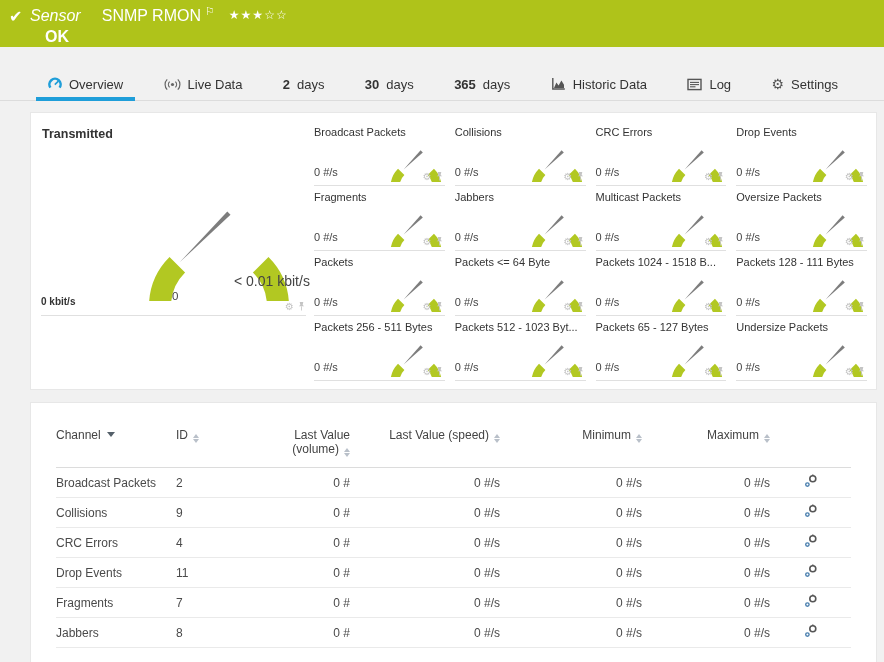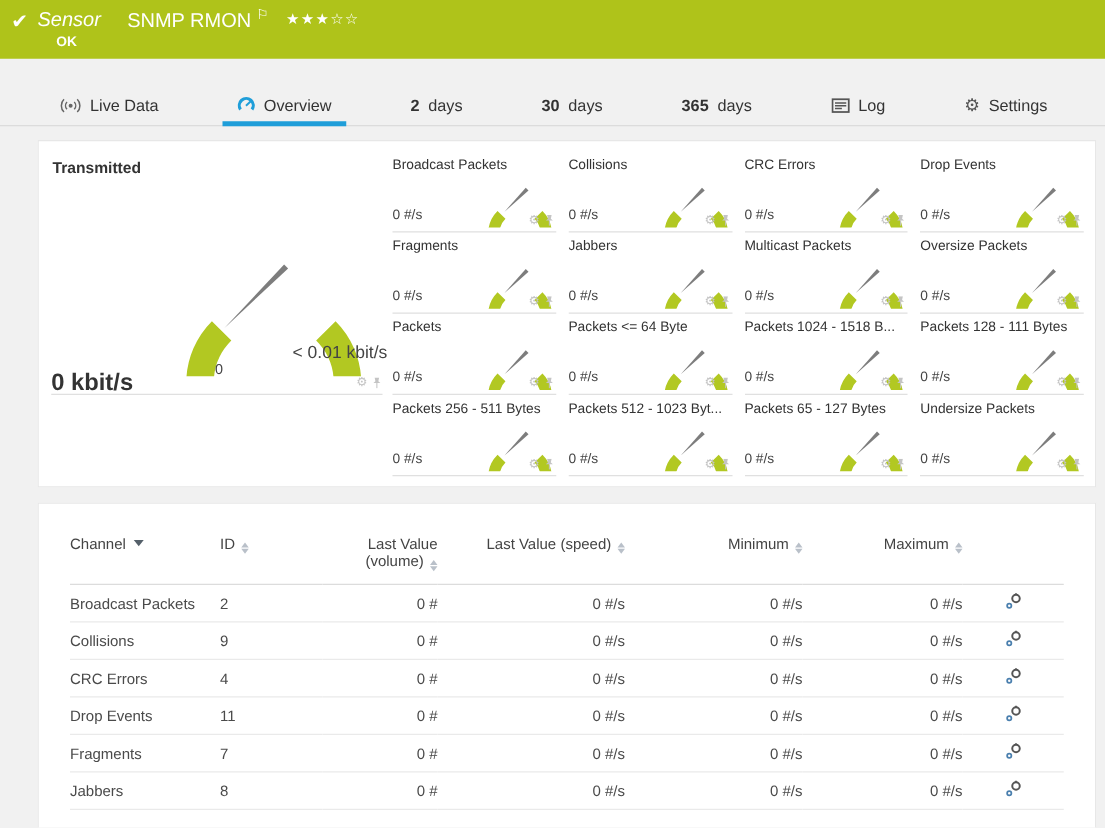--- a/index.html
+++ b/index.html
@@ -7,21 +7,21 @@
     font-family:"Liberation Sans","DejaVu Sans",sans-serif; }
   .page { position:relative; width:884px; height:662px; }
 
   
   .banner { position:relative; height:47px; background:#afc31a; color:#fff; }
   .banner-check { position:absolute; left:9px; top:7px; font-size:16px; font-weight:bold; }
   .banner-line1 { position:absolute; left:30px; top:5px; font-size:16px; white-space:nowrap; }
   .banner-type { font-style:italic; margin-right:21px; }
   .banner-flag { font-size:11px; vertical-align:super; margin-left:4px; }
   .banner-stars { margin-left:14px; font-size:12px; letter-spacing:1px; vertical-align:2px; }
-  .banner-status { position:absolute; left:45px; top:28px; font-size:11px; font-weight:bold; }
+  .banner-status { position:absolute; left:45px; top:28px; font-size:16px; font-weight:bold; }
 
   
   .tabbar { display:flex; justify-content:space-between; align-items:stretch;
     margin-top:21px; height:33px; padding:0 44px 0 46px; border-bottom:1px solid #dcdcdc; }
   .tab { position:relative; display:flex; align-items:center; gap:7px;
     font-size:13px; color:#333; cursor:pointer; padding:0 2px; }
   .tab .num { font-weight:bold; }
   .tab.active::after { content:""; position:absolute; left:-10px; right:-10px; bottom:-1px;
     height:4px; background:#1f9ed9; }
   .tab svg { display:block; }
@@ -31,21 +31,21 @@
   .panel { background:#fff; border:1px solid #e7e7e7; margin-left:30px; width:847px; }
   .panel-gauges { position:relative; margin-top:11px; height:278px; }
   .panel-table  { margin-top:12px; min-height:262px; padding:21px 25px 10px 25px; }
 
   
   .main-gauge { position:absolute; left:0; top:0; width:280px; height:203px; }
   .mg-title { position:absolute; left:11px; top:14px; font-size:12.5px; font-weight:bold; color:#333; }
   .mg-svg { position:absolute; left:113px; top:38px; }
   .mg-min { position:absolute; left:141px; top:177px; font-size:11.5px; color:#444; }
   .mg-max { position:absolute; left:203px; top:160px; font-size:14px; color:#444; }
-  .mg-value { position:absolute; left:10px; top:183px; font-size:19px; font-weight:bold; color:#333; }
+  .mg-value { position:absolute; left:10px; top:183px; font-size:10px; font-weight:bold; color:#333; }
   .mg-divider { position:absolute; left:10px; right:5px; bottom:0; border-bottom:1px solid #e0e0e0; }
   .mg-icons { position:absolute; right:5px; top:189px; display:flex; gap:3px; align-items:center; }
 
   .mini-gear { font-size:10px; color:#c4c4c4; line-height:1; cursor:pointer; }
   .mini-pin  { cursor:pointer; }
 
   
   .tiles { position:absolute; left:283px; right:9px; top:8px;
     display:grid; grid-template-columns:repeat(4,1fr); grid-auto-rows:65px; column-gap:10px; }
   .tile { position:relative; border-bottom:1px solid #e0e0e0; }
@@ -77,45 +77,52 @@
 
   <div class="banner">
     <span class="banner-check">✔</span>
     <div class="banner-line1">
       <span class="banner-type">Sensor</span><span>SNMP RMON</span><span class="banner-flag">⚐</span><span class="banner-stars"><span>★★★</span><span>☆☆</span></span>
     </div>
     <div class="banner-status">OK</div>
   </div>
 
   <div class="tabbar">
-    <div class="tab">
-      <svg width="17" height="13" viewBox="0 0 17 13">
-        <circle cx="8.5" cy="6.5" r="1.6" fill="#666"></circle>
-        <path d="M5.6,3.6 a4.2,4.2 0 0 0 0,5.8 M11.4,3.6 a4.2,4.2 0 0 1 0,5.8 M3.2,1.4 a7.2,7.2 0 0 0 0,10.2 M13.8,1.4 a7.2,7.2 0 0 1 0,10.2" fill="none" stroke="#666" stroke-width="1.2"></path>
-      </svg>
-      <span>Live Data</span>
-    </div>
     <div class="tab active">
       <svg width="14" height="14" viewBox="0 0 14 14">
         <path d="M2.4,10.6 A5.6,5.6 0 1 1 11.6,10.6" fill="none" stroke="#1f9ed9" stroke-width="2.5"></path>
         <line x1="6.8" y1="7.6" x2="10.4" y2="4.2" stroke="#1f9ed9" stroke-width="1.6"></line>
       </svg>
       <span>Overview</span>
     </div>
     <div class="tab">
+      <svg width="17" height="13" viewBox="0 0 17 13">
+        <circle cx="8.5" cy="6.5" r="1.6" fill="#666"></circle>
+        <path d="M5.6,3.6 a4.2,4.2 0 0 0 0,5.8 M11.4,3.6 a4.2,4.2 0 0 1 0,5.8 M3.2,1.4 a7.2,7.2 0 0 0 0,10.2 M13.8,1.4 a7.2,7.2 0 0 1 0,10.2" fill="none" stroke="#666" stroke-width="1.2"></path>
+      </svg>
+      <span>Live Data</span>
+    </div>
+    <div class="tab">
       <span class="num">2</span>
       <span>days</span>
     </div>
     <div class="tab">
       <span class="num">30</span>
       <span>days</span>
     </div>
     <div class="tab">
       <span class="num">365</span>
       <span>days</span>
+    </div>
+    <div class="tab">
+      <svg width="15" height="14" viewBox="0 0 15 14">
+        <path d="M1.8,1 v11 h12" fill="none" stroke="#555" stroke-width="1.4"></path>
+        <path d="M3,11 L5.4,5.6 7.6,8.4 10.4,3.6 13,7.8 13,11 z" fill="#555"></path>
+      </svg>
+      <span>Historic Data</span>
     </div>
     <div class="tab">
       <svg width="15" height="13" viewBox="0 0 15 13">
         <rect x="1" y="1.4" width="13" height="10.2" fill="none" stroke="#555" stroke-width="1.4"></rect>
         <line x1="3" y1="4.4" x2="12" y2="4.4" stroke="#555" stroke-width="1.1"></line>
         <line x1="3" y1="6.6" x2="12" y2="6.6" stroke="#555" stroke-width="1.1"></line>
         <line x1="3" y1="8.8" x2="8.5" y2="8.8" stroke="#555" stroke-width="1.1"></line>
       </svg>
       <span>Log</span>
     </div>

